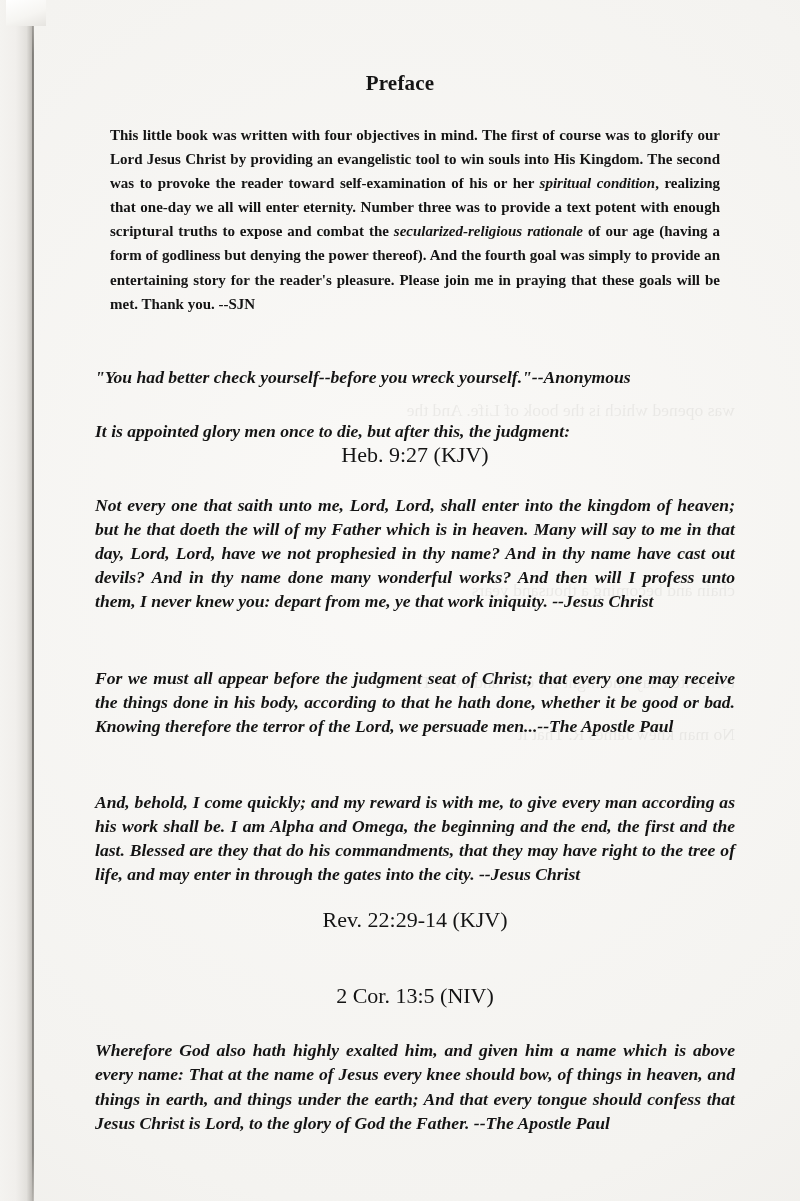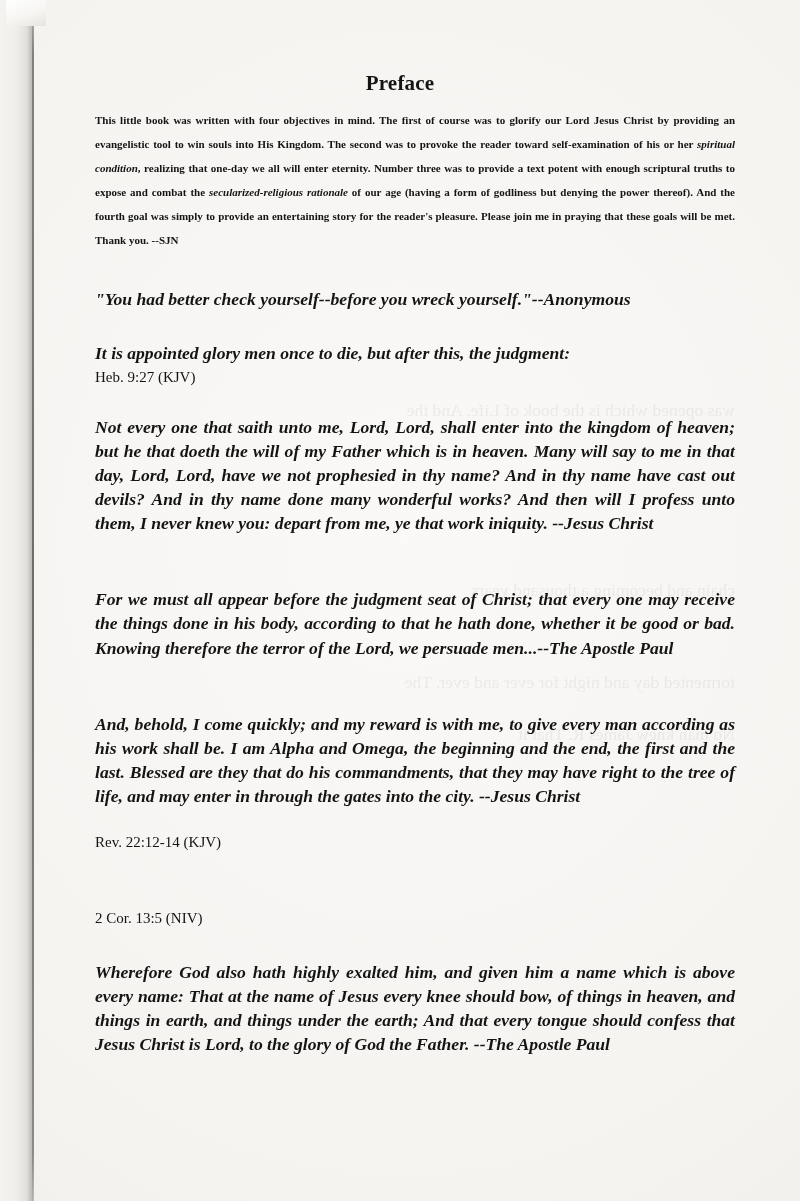--- a/index.html
+++ b/index.html
@@ -80,45 +80,45 @@
   }
 
   .body-col {
     position: absolute;
     left: 95px;
     top: 108px;
     width: 640px;
   }
 
   p.para {
-    margin: 0;
-    font-size: 11px;
+    margin: 15px;
+    font-size: 15px;
     line-height: 24.1px;
     text-align: justify;
     text-justify: inter-word;
     hyphens: manual;
   }
   p.para.intro { font-weight: bold; }
 
   .scripture {
     margin: 0;
     font-size: 17.6px;
     line-height: 24.1px;
     font-style: italic;
     font-weight: bold;
     text-align: justify;
     text-justify: inter-word;
   }
   .scripture.flush { text-align: left; }
 
   .citation {
     margin: 0;
-    font-size: 15px;
+    font-size: 22px;
     line-height: 24.1px;
-    text-align: left;
+    text-align: center;
     font-style: normal;
     font-weight: normal;
   }
 
   .gap-sm { height: 22px; }
   .gap-md { height: 26px; }
   .gap-lg { height: 30px; }
   .gap-xl { height: 34px; }
 
   em.ital { font-style: italic; font-weight: bold; }
@@ -159,21 +159,21 @@
 
       <div class="gap-lg"></div>
 
       <p class="scripture">For we must all appear before the judgment seat of Christ; that every one may receive the things done in his body, according to that he hath done, whether it be good or bad.  Knowing therefore the terror of the Lord, we persuade men...--The Apostle Paul</p>
       <div class="gap-sm"></div>
 
       <div class="gap-lg"></div>
 
       <p class="scripture">And, behold, I come quickly; and my reward is with me, to give every man according as his work shall be.  I am Alpha and Omega, the beginning and the end, the first and the last.  Blessed are they that do his commandments, that they may have right to the tree of life, and may enter in through the gates into the city. --Jesus Christ</p>
       <div class="gap-sm"></div>
-      <p class="citation">Rev. 22:12-14 (KJV)</p>
+      <p class="citation">Rev. 22:29-14 (KJV)</p>
 
       <div class="gap-lg"></div>
 
       <div class="gap-sm"></div>
       <p class="citation">2 Cor. 13:5 (NIV)</p>
 
       <div class="gap-lg"></div>
 
       <p class="scripture">Wherefore God also hath highly exalted him, and given him a name which is above every name: That at the name of Jesus every knee should bow, of things in heaven, and things in earth, and things under the earth; And that every tongue should confess that Jesus Christ is Lord, to the glory of God the Father. --The Apostle Paul</p>
 

